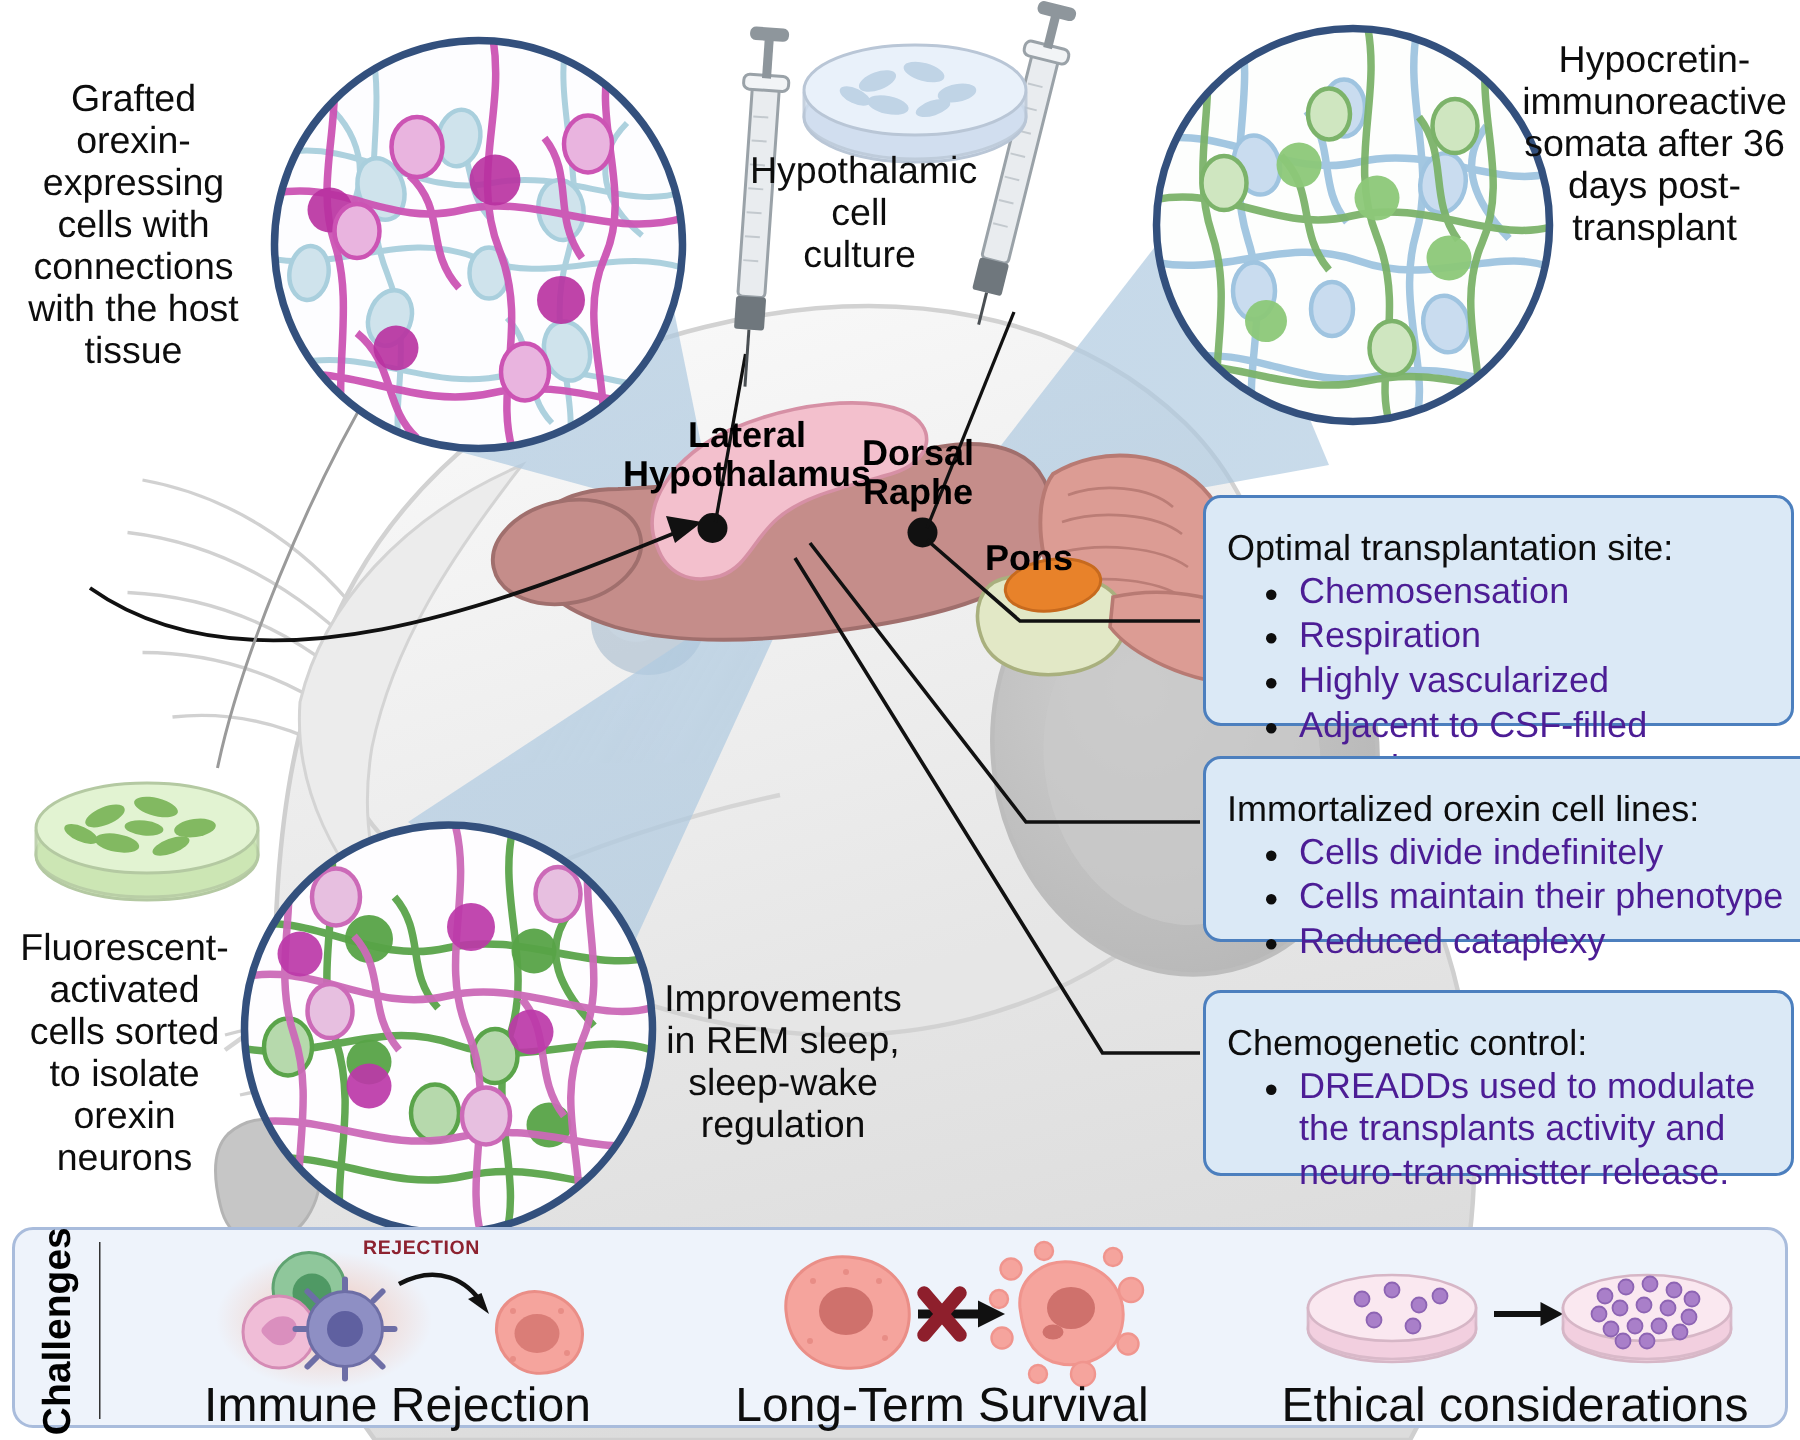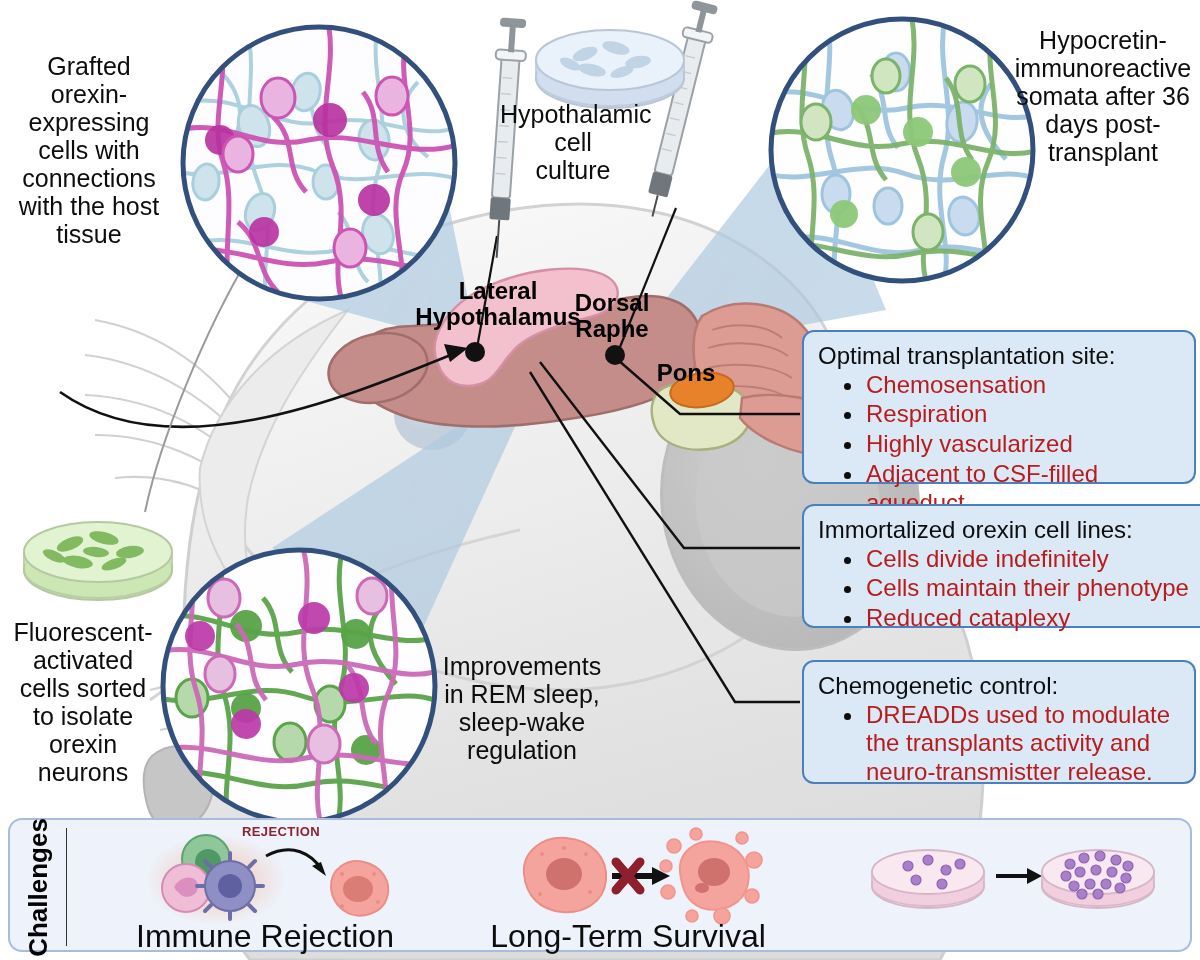--- a/index.html
+++ b/index.html
@@ -41,29 +41,30 @@
     box-sizing: border-box;
     background: #dbe9f6;
     border: 2px solid #4c7fbe;
     border-radius: 12px;
     padding: 10px 12px 12px 14px;
   }
   .infobox .ib-title {
     font-size: 24px;
     color: #0d0d0d;
     line-height: 1.15;
+    margin-top: 10px;
   }
   .infobox ul {
     margin: 1px 0 0 0;
     padding-left: 46px;
     list-style: none;
   }
   .infobox li {
     font-size: 24px;
-    color: #b91c1c;
+    color: #4c1d95;
     line-height: 1.2;
     position: relative;
     padding-left: 2px;
     margin-top: 1px;
   }
   .infobox li::before {
     content: "";
     position: absolute;
     left: -20px;
     top: 12px;
@@ -633,16 +634,17 @@
               <circle cx="256" cy="46" r="5"></circle>
             <circle cx="204" cy="54" r="5"></circle>
               <circle cx="220" cy="52" r="5"></circle>
             <circle cx="236" cy="52" r="5"></circle>
               <circle cx="250" cy="56" r="5"></circle>
             <circle cx="228" cy="62" r="5"></circle>
               <circle cx="212" cy="62" r="5"></circle>
           </g>
         </g>
       </svg>
+      <div class="challenge-label abs" style="left:0;top:94px;">Ethical considerations</div>
     </div>
   </div>
 
 </div>
 
 </body></html>

